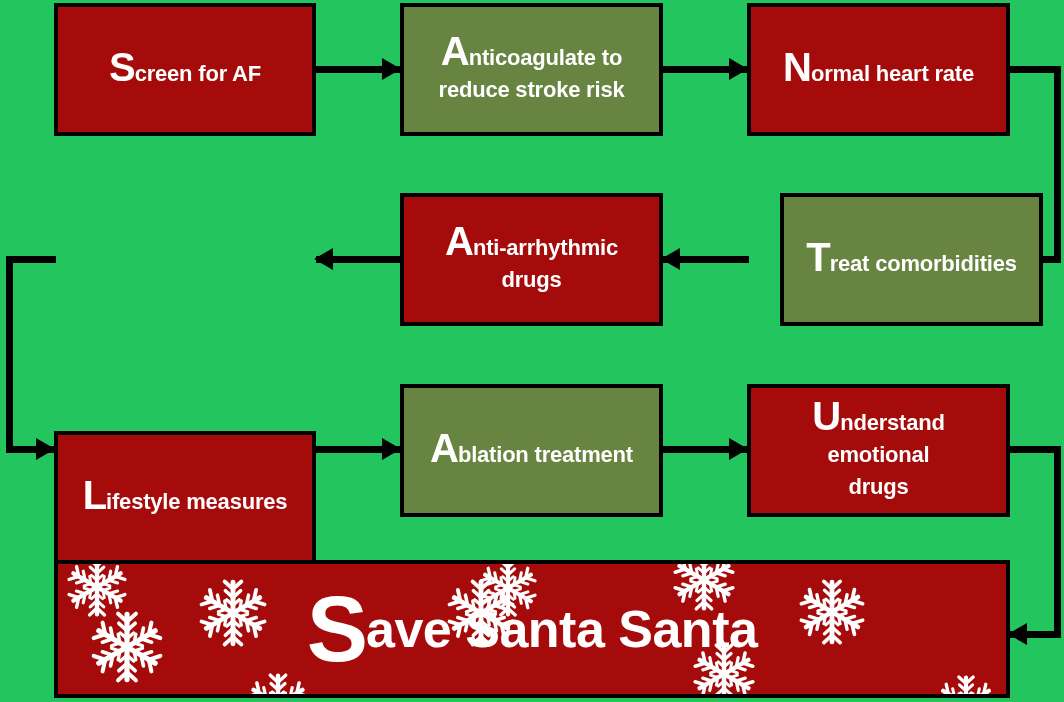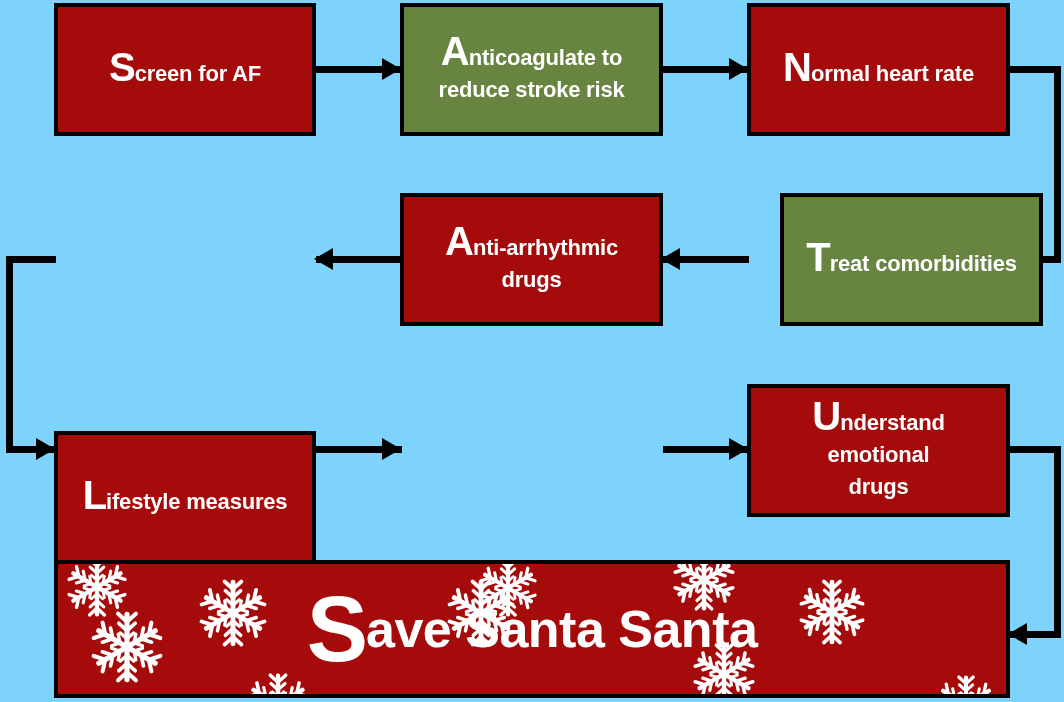--- a/index.html
+++ b/index.html
@@ -7,21 +7,21 @@
     padding: 0;
     background: #ffffff;
   }
   body {
     font-family: "Liberation Sans", sans-serif;
   }
   #canvas {
     position: relative;
     width: 1064px;
     height: 702px;
-    background: #7dd3fc;
+    background: #22c55e;
     overflow: hidden;
   }
   .node {
     position: absolute;
     box-sizing: border-box;
     border: 4px solid #000000;
     display: flex;
     align-items: center;
     justify-content: center;
     text-align: center;
@@ -177,20 +177,25 @@
       <span class="cap">T</span><span>reat comorbidities</span>
     </span>
   </div>
 
   <div class="node red" style="left:54px; top:384px; width:262px; height:133px;margin-top:47px;">
     <span class="node-label">
       <span class="cap">L</span><span>ifestyle measures</span>
     </span>
   </div>
 
+  <div class="node green" style="left:400px; top:384px; width:263px; height:133px;">
+    <span class="node-label">
+      <span class="cap">A</span><span>blation treatment</span>
+    </span>
+  </div>
 
   <div class="node red" style="left:747px; top:384px; width:263px; height:133px;">
     <span class="node-label">
       <span class="cap">U</span><span>nderstand emotional</span><br>
       <span>drugs</span>
     </span>
   </div>
 
   <div class="banner" style="left:54px; top:560px; width:956px; height:138px;">
 

